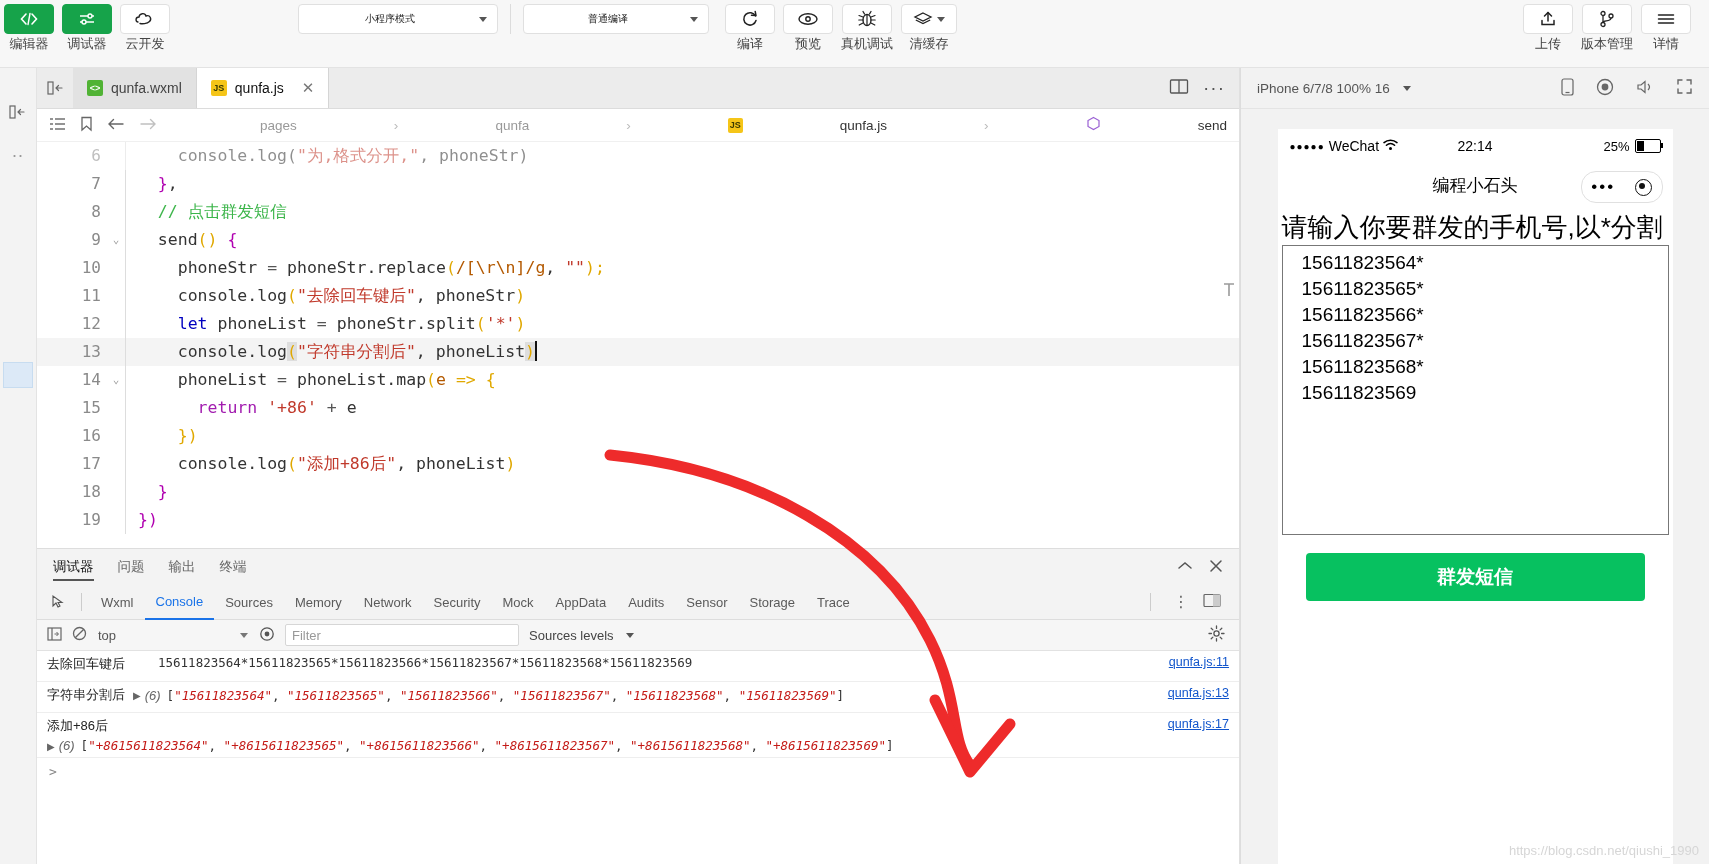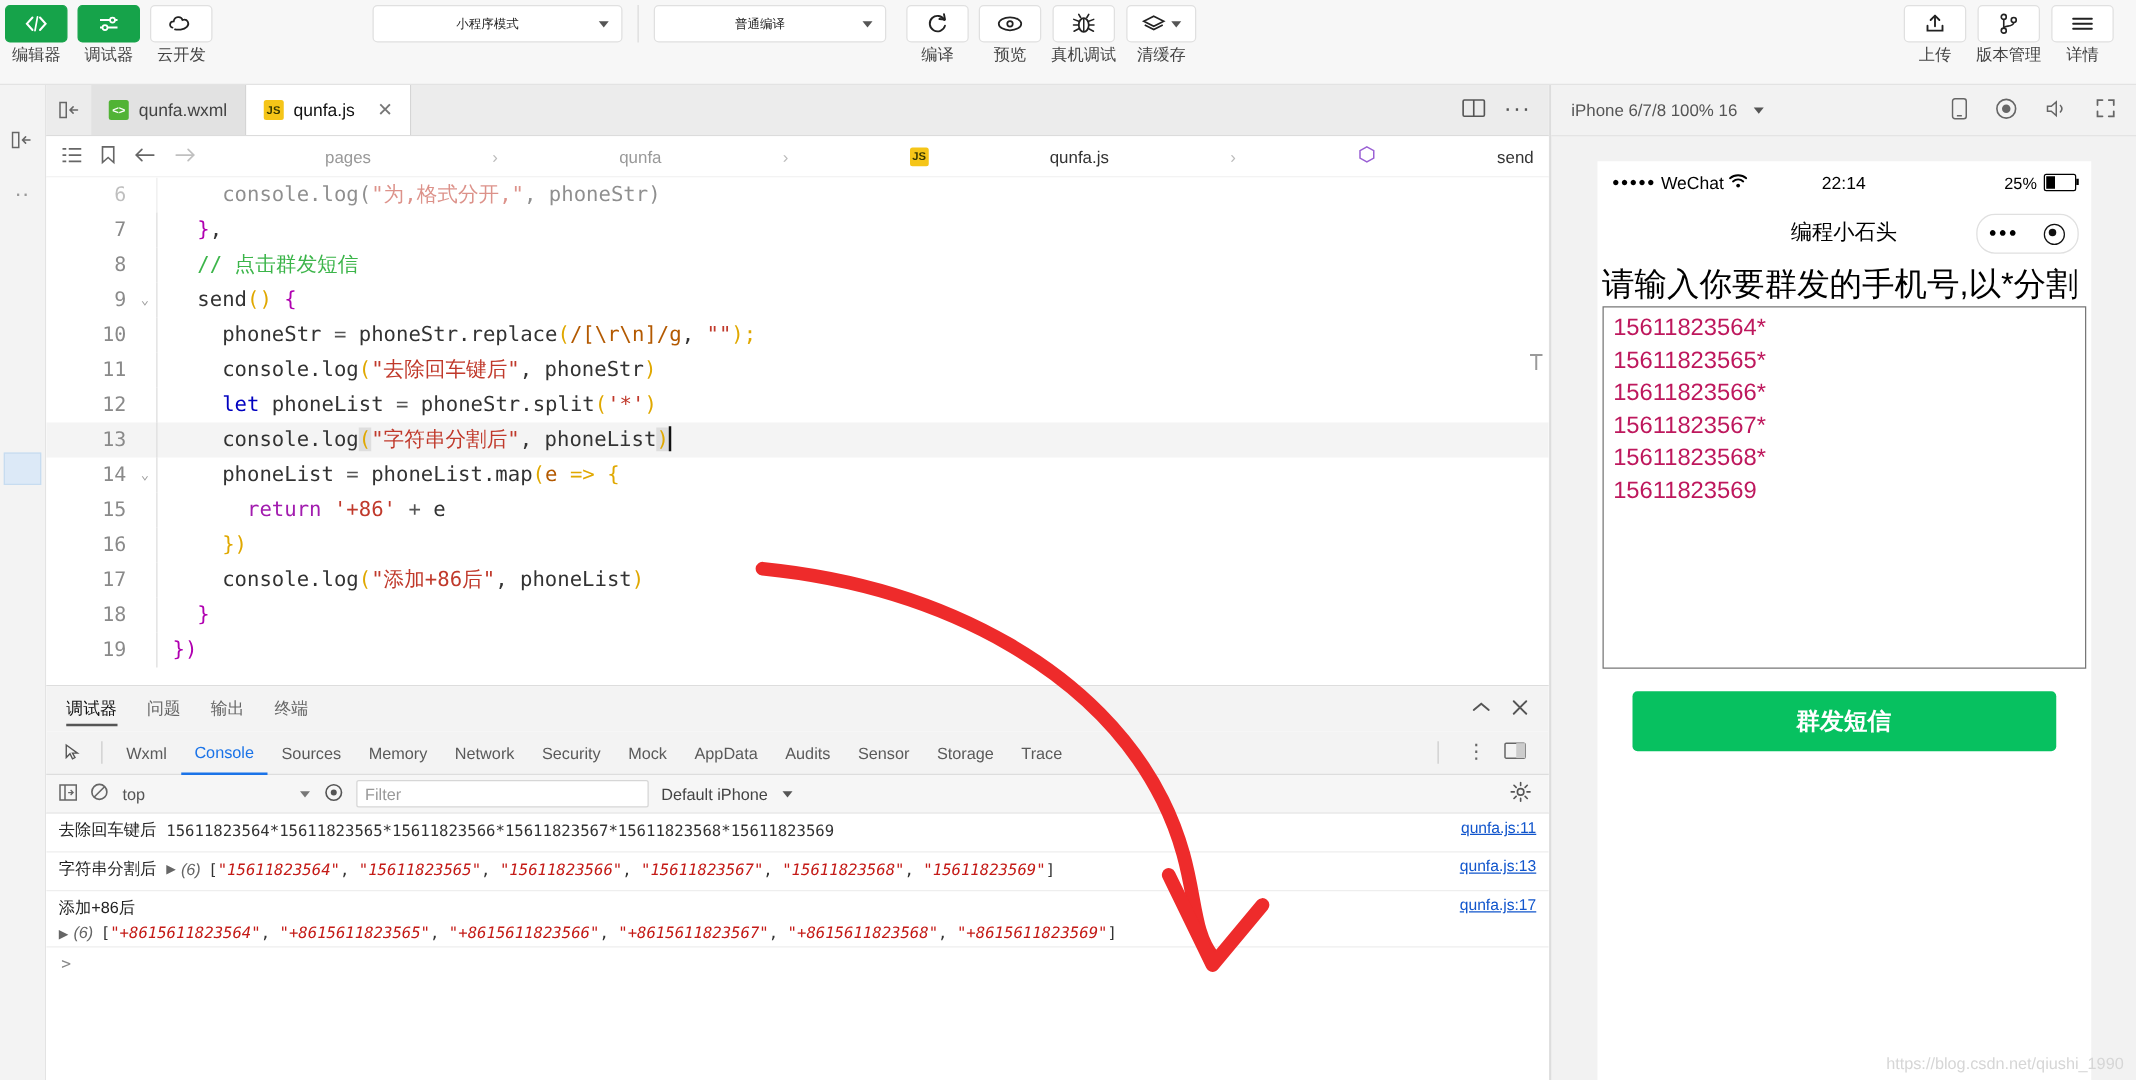--- a/index.html
+++ b/index.html
@@ -144,21 +144,21 @@
   .battbox:after{content:"";position:absolute;right:-3px;top:3px;width:2px;height:5px;background:#000;}
   .battfill{position:absolute;left:1px;top:1px;bottom:1px;width:7px;background:#000;}
   .navbar{height:44px;display:flex;align-items:center;justify-content:center;position:relative;font-size:17px;color:#000;}
   .capsule{position:absolute;right:10px;top:8px;width:80px;height:30px;border:1px solid #e0e0e0;border-radius:15px;
            display:flex;align-items:center;justify-content:space-around;background:#fff;}
   .capsule .dots{letter-spacing:2px;font-size:17px;line-height:10px;}
   .circ{width:15px;height:15px;border:1.6px solid #111;border-radius:50%;position:relative;}
   .circ:after{content:"";position:absolute;left:3.2px;top:3.2px;width:6px;height:6px;background:#111;border-radius:50%;}
   .page{padding:6px 0 0 0;}
   .hint{font-size:26px;color:#000;padding:0 4px 4px 4px;line-height:28px;}
-  .ta{margin:0 4px;height:280px;border:1px solid #777;background:#fff;padding:4px 8px;font-size:19px;line-height:26px;color:#be185d;overflow:hidden;}
+  .ta{margin:0 4px;height:280px;border:1px solid #777;background:#fff;padding:4px 19px;font-size:19px;line-height:26px;color:#000000;overflow:hidden;}
   .sendbtn{margin:18px 28px 0 28px;height:48px;background:#07c160;color:#fff;display:flex;align-items:center;
            justify-content:center;font-size:19px;font-weight:bold;border-radius:4px;cursor:pointer;}
 
   .watermark{position:absolute;right:10px;bottom:6px;font-size:13px;color:#d6d6d6;}
 
   
   .overlay{position:absolute;inset:0;pointer-events:none;}
 </style>
 </head>
 <body>
@@ -473,35 +473,35 @@
             <span class="caret"></span>
           </span>
           <span>
             <svg width="16" height="16" viewBox="0 0 16 16">
                 <circle cx="8" cy="8" r="6.2" stroke="#555" stroke-width="1.3" fill="none"></circle>
                 <circle cx="8" cy="8" r="2.4" fill="#555"></circle>
               </svg>
           </span>
           <span class="filter-box">Filter</span>
           <span class="levels">
-            <span>Default iPhone</span>
+            <span>Sources levels</span>
             <span class="caret"></span>
           </span>
           <span style="margin-left:auto;padding-right:4px">
             <svg width="17" height="17" viewBox="0 0 17 17">
                 <circle cx="8.5" cy="8.5" r="2.6" stroke="#555" stroke-width="1.3" fill="none"></circle>
                 <path d="M8.5 1 L8.5 3.4 M8.5 13.6 L8.5 16 M1 8.5 L3.4 8.5 M13.6 8.5 L16 8.5 M3.2 3.2 L4.9 4.9 M12.1 12.1 L13.8 13.8 M13.8 3.2 L12.1 4.9 M4.9 12.1 L3.2 13.8" stroke="#555" stroke-width="1.3" stroke-linecap="round"></path>
               </svg>
           </span>
         </div>
 
         <div class="console" id="console-body">
             <div class="logrow">
               <div class="body">
-                <div style="display: flex; align-items: center; flex-wrap: wrap;">
+                <div style="display: flex; flex-wrap: wrap; gap: 25px;">
                   <span class="loglabel">去除回车键后</span>
                   <span class="mono">15611823564*15611823565*15611823566*15611823567*15611823568*15611823569</span>
                 </div>
               </div>
               <span class="src">qunfa.js:11</span>
             </div>
             <div class="logrow">
               <div class="body">
                 <div style="display: flex; align-items: center; flex-wrap: wrap;">
                   <span class="loglabel">字符串分割后</span>

